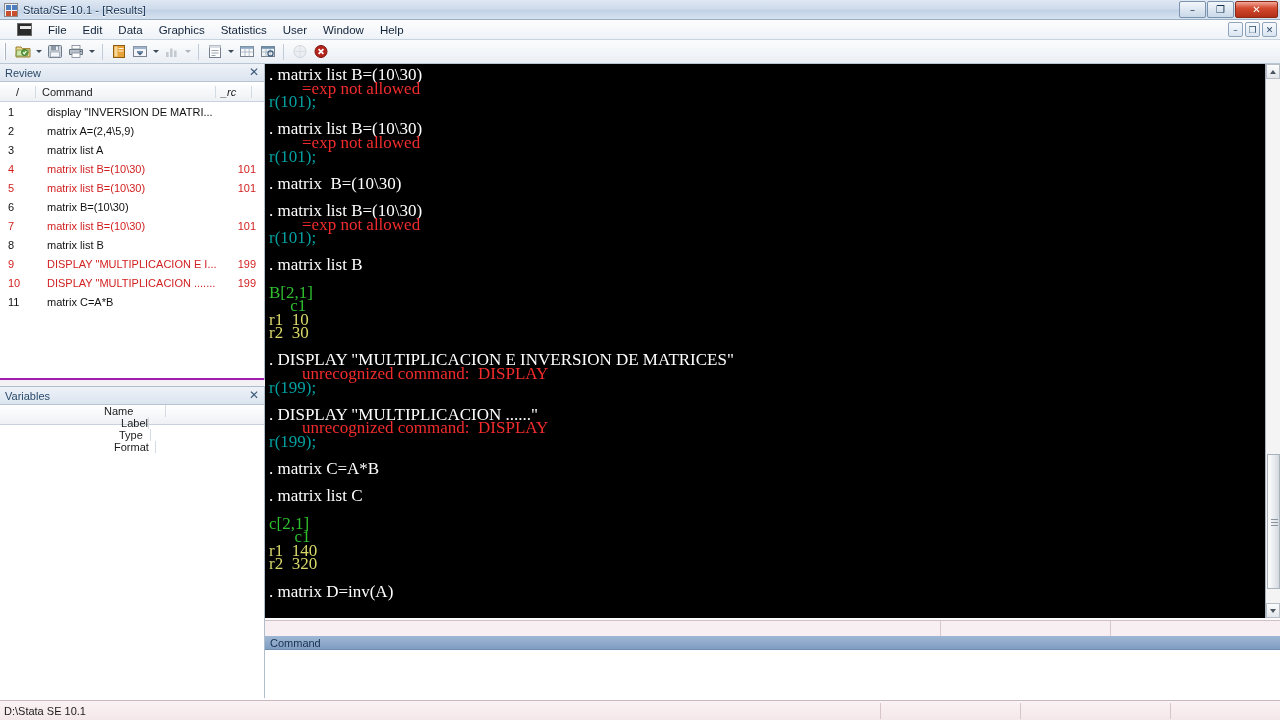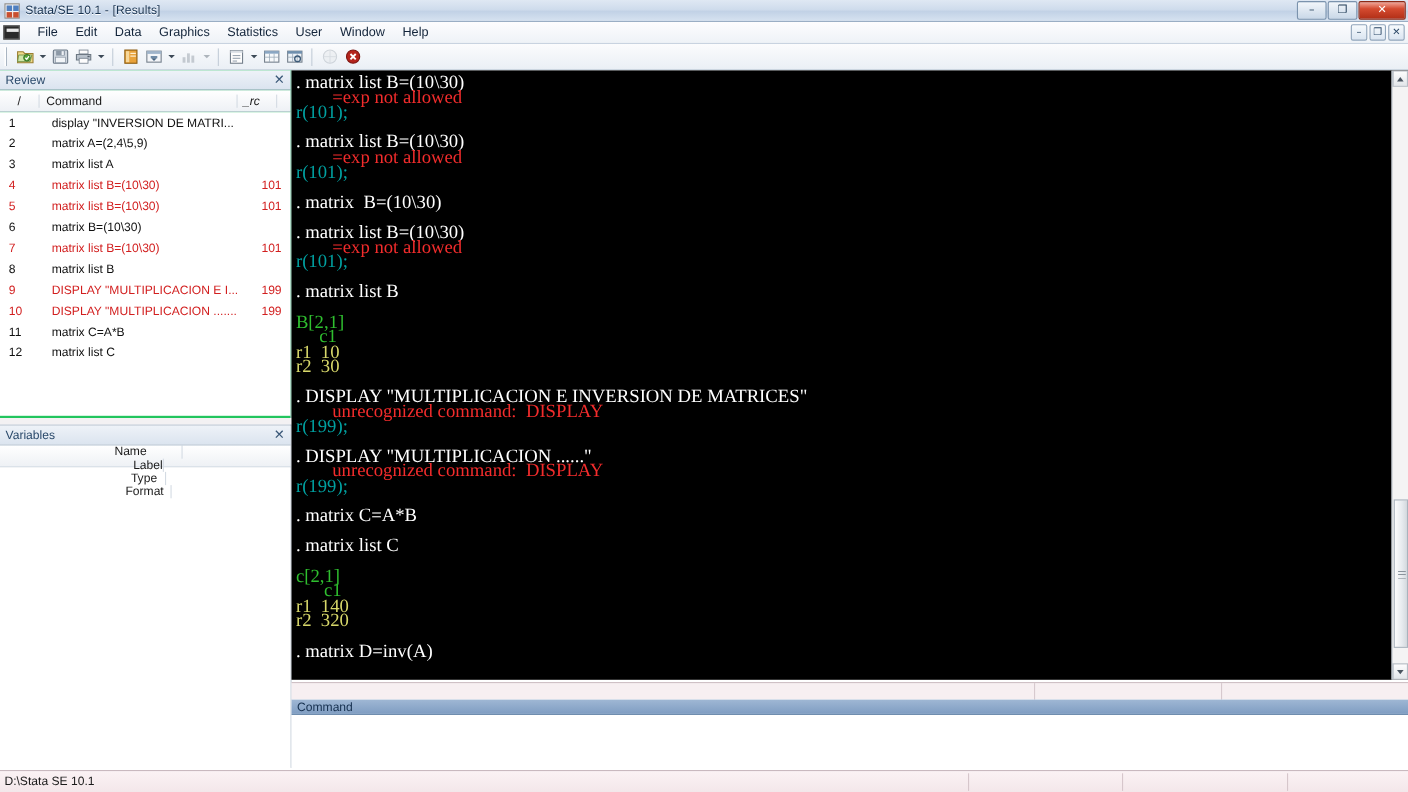--- a/index.html
+++ b/index.html
@@ -39,21 +39,21 @@
     width: 43px;
     background: linear-gradient(180deg,#f2a89a,#d44b30 40%,#b22f17);
     border-color:#8d2a16; color:#fff; font-weight:bold;
   }
 
   
   .menubar {
     position: absolute; left: 0; top: 20px; width: 1280px; height: 20px;
     background: linear-gradient(180deg,#fdfdfe,#eef2f7);
     border-bottom: 1px solid #c8d3e0;
-    display: flex; align-items: center; padding-left: 3px;
+    display: flex; align-items: center; padding-left: 17px;
   }
   .mdi-icon {
     width: 15px; height: 13px; background:#2a2a2a; border:1px solid #6a6a6a;
     margin-right: 8px; position: relative; flex:none;
   }
   .mdi-icon:after { content:""; position:absolute; left:2px; top:2px; width:11px; height:3px; background:#e8e8e8; }
   .menuitem {
     font-size: 11.5px; color: #12243a; padding: 2px 8px; cursor: default; white-space: nowrap;
   }
   .mdi-wc { position:absolute; right:3px; top:2px; display:flex; gap:2px; }
@@ -80,21 +80,21 @@
 
   
   .leftcol { position:absolute; left:0; top:64px; width:265px; height:634px; background:#f3f1f3; }
   .panel-title {
     height:18px; background:linear-gradient(180deg,#eef2f8,#dbe4ef);
     border-bottom:1px solid #b6c3d2; display:flex; align-items:center;
     padding-left:5px; font-size:11px; color:#2b4a6b; position:relative;
   }
   .panel-close { position:absolute; right:5px; top:2px; font-size:12px; color:#3a5878; line-height:12px; }
 
-  .review { position:absolute; left:0; top:64px; width:265px; height:316px; background:#22c55e; border-right:1px solid #b0bdcb; }
+  .review { position:absolute; left:0; top:64px; width:265px; height:316px; background:#a21caf; border-right:1px solid #b0bdcb; }
   .rev-head {
     display:flex; height:20px; background:linear-gradient(180deg,#ffffff,#eef1f5);
     border-bottom:1px solid #c9d2dc; font-size:11px; color:#1b1b1b; align-items:center;
   }
   .rev-head .c1 { width:36px; text-align:center; border-right:1px solid #d4dbe3; }
   .rev-head .c2 { flex:1; padding-left:6px; border-right:1px solid #d4dbe3; }
   .rev-head .c3 { width:36px; padding-left:5px; border-right:1px solid #d4dbe3;font-style:italic; }
   .rev-head .c4 { width:12px; }
   .rev-body { height:276px; overflow:hidden; background:#fff; }
   .rev-row { display:flex; height:19px; align-items:center; font-size:11px; color:#111; }
@@ -394,25 +394,20 @@
         <div class="rev-row err">
           <div class="n">10</div>
           <div class="cmd">DISPLAY "MULTIPLICACION .......</div>
           <div class="rc">199</div>
         </div>
         <div class="rev-row">
           <div class="n">11</div>
           <div class="cmd">matrix C=A*B</div>
           <div class="rc"></div>
         </div>
-        <div class="rev-row">
-          <div class="n">12</div>
-          <div class="cmd">matrix list C</div>
-          <div class="rc"></div>
-        </div>
       </div>
   </div>
 
   <div class="variables">
     <div class="panel-title">
       <span>Variables</span>
       <span class="panel-close">✕</span>
     </div>
     <div class="var-head">
       <div class="v1">Name</div>

